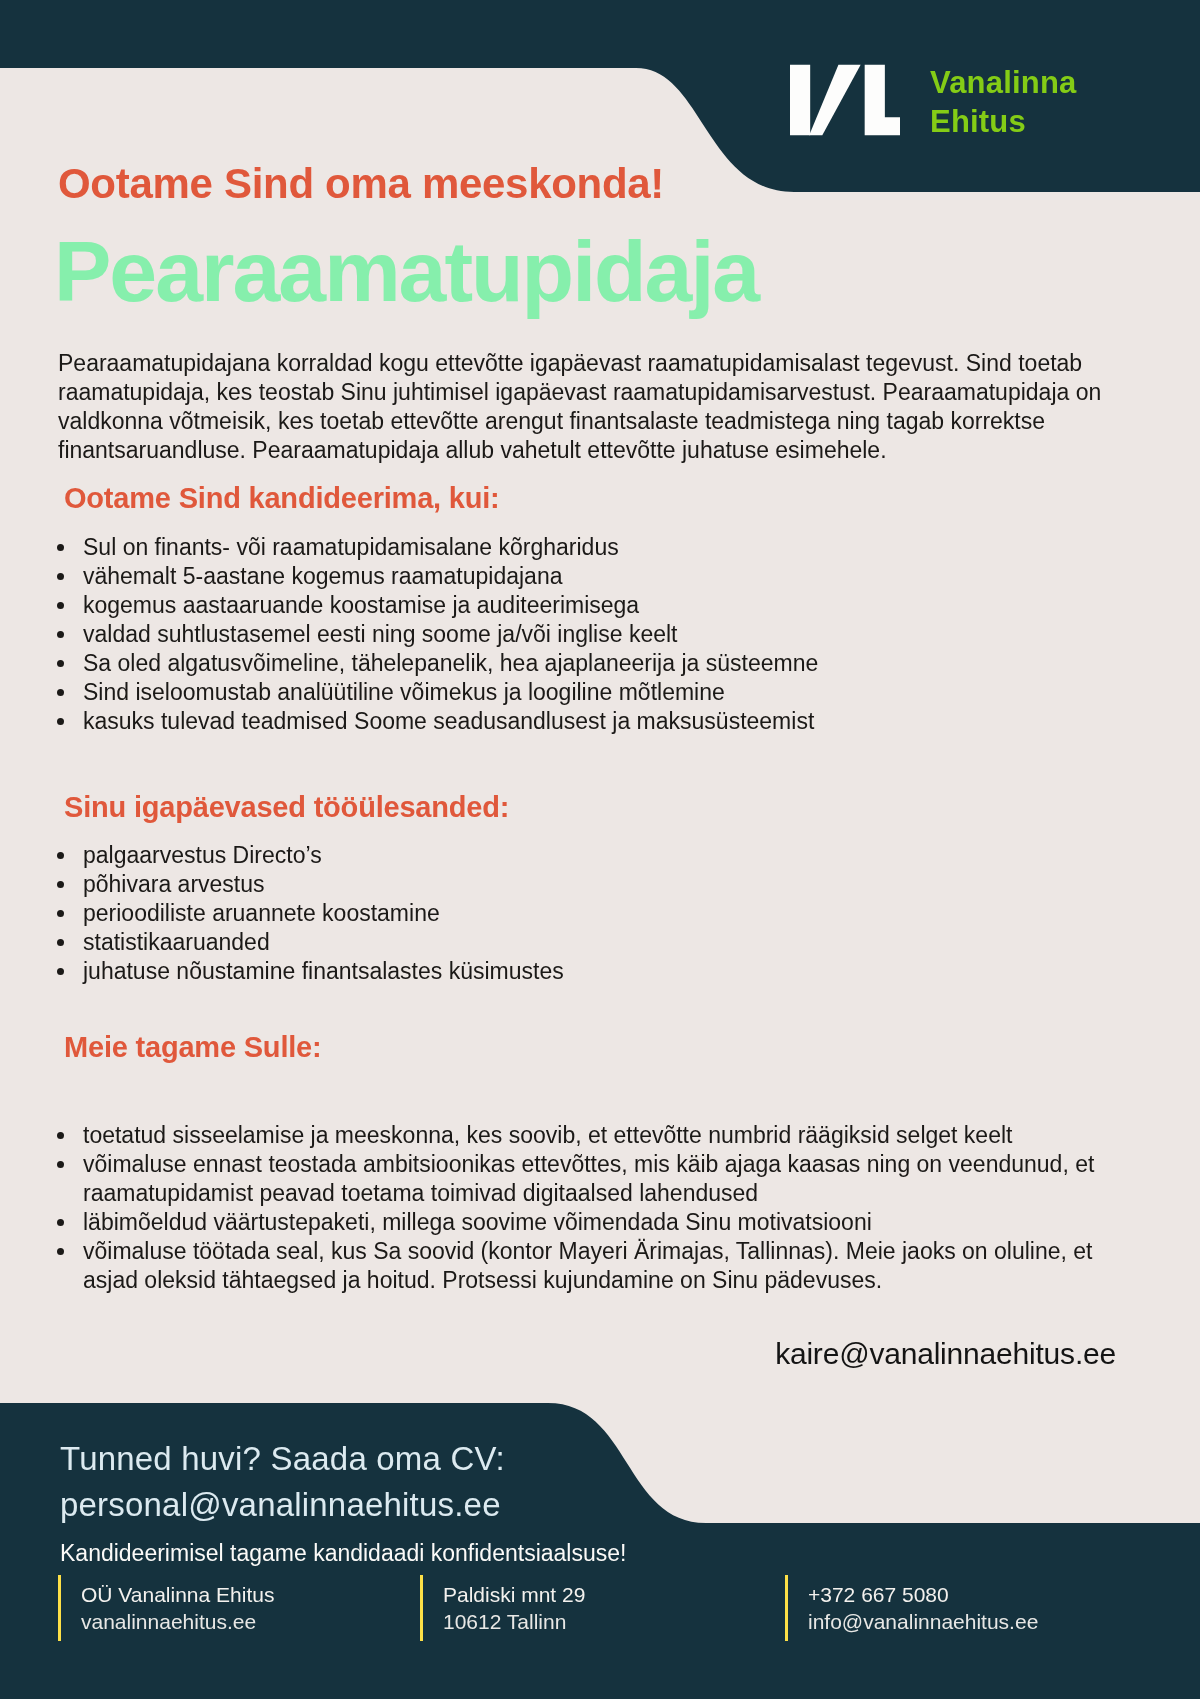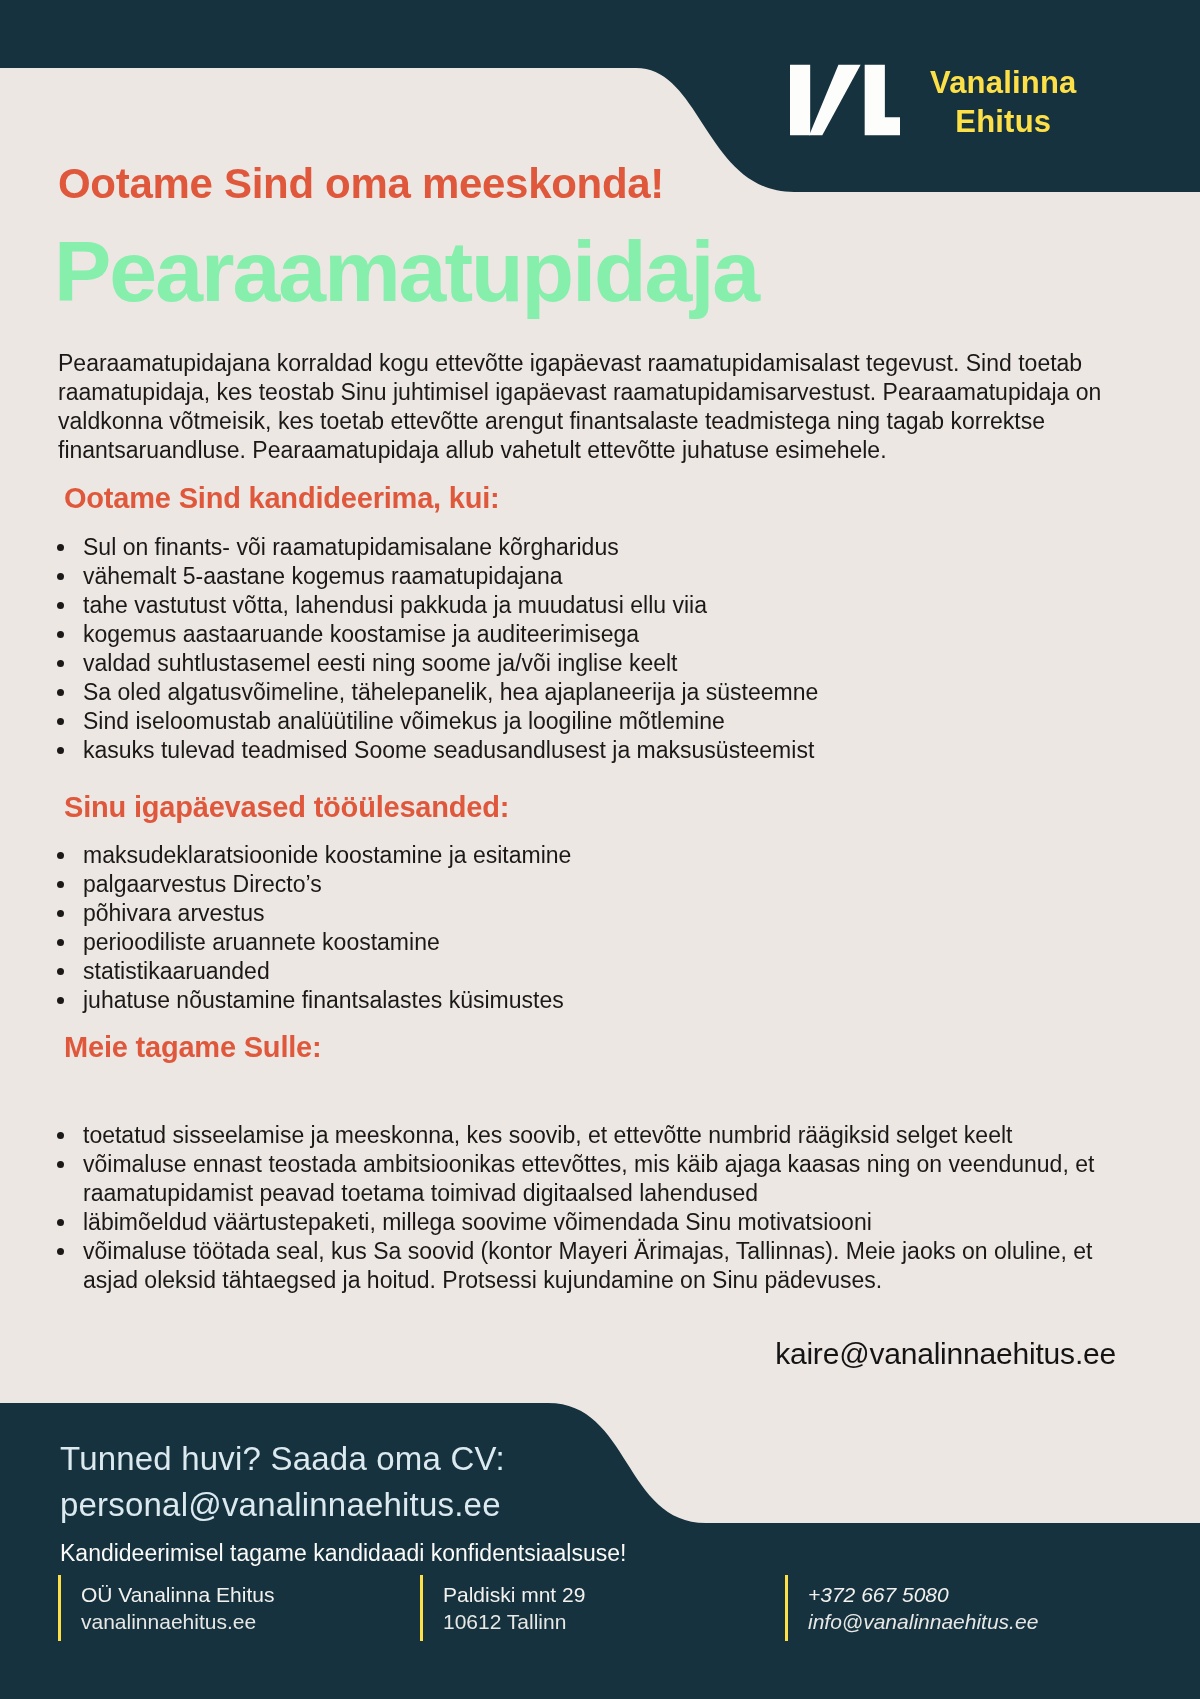--- a/index.html
+++ b/index.html
@@ -7,21 +7,21 @@
     width:1200px;height:1699px;position:relative;overflow:hidden;
     background:#15323E;
     font-family:"Liberation Sans",sans-serif;
     -webkit-font-smoothing:antialiased;
   }
   .bg-svg{position:absolute;left:0;top:0;width:1200px;height:1699px;}
 
   
   .brand{position:absolute;left:790px;top:62px;display:flex;align-items:flex-start;gap:30px;}
   .brand .mark{width:110px;height:76px;display:block;}
-  .brand .name{color:#fde047;font-size:31px;line-height:39px;font-weight:bold;letter-spacing:.2px;padding-top:1px;text-align:center;}
+  .brand .name{color:#84cc16;font-size:31px;line-height:39px;font-weight:bold;letter-spacing:.2px;padding-top:1px;}
 
   
   .kicker{position:absolute;left:58px;top:160px;color:#E0583B;font-size:42px;font-weight:bold;letter-spacing:-.3px;}
   .title{position:absolute;left:54px;top:222px;color:#86efac;font-size:86px;font-weight:bold;letter-spacing:-2px;}
   .intro{position:absolute;left:58px;top:349px;width:1078px;color:#1B1917;font-size:23px;line-height:29px;}
 
   
   .sec-heading{position:absolute;left:64px;color:#E0583B;font-size:29px;font-weight:bold;letter-spacing:-.2px;text-align:right;}
   .h-sec1{top:482px;} .h-sec2{top:791px;} .h-sec3{top:1031px;}
   ul.blist{position:absolute;left:52px;margin:0;padding:0;list-style:none;width:1080px;}
@@ -30,21 +30,21 @@
   ul.blist li::before{content:"";position:absolute;left:5px;top:11px;width:7px;height:7px;border-radius:50%;background:#1B1917;}
 
   
   .contact{position:absolute;right:84px;top:1332px;text-align:right;color:#141414;font-size:30px;line-height:44px;letter-spacing:-.2px;}
 
   
   .cv-line1{position:absolute;left:60px;top:1440px;color:#DCEAF0;font-size:33px;letter-spacing:.2px;}
   .cv-line2{position:absolute;left:60px;top:1486px;color:#DCEAF0;font-size:33px;letter-spacing:.2px;}
   .confidential{position:absolute;left:60px;top:1540px;color:#FBFAF8;font-size:23px;}
   .fcol{position:absolute;top:1575px;border-left:3px solid #fde047;padding:6px 0 6px 20px;color:#F3F1EE;font-size:21px;line-height:27px;}
-  .fcol.c1{left:58px;} .fcol.c2{left:420px;} .fcol.c3{left:785px;font-style:italic;}
+  .fcol.c1{left:58px;} .fcol.c2{left:420px;} .fcol.c3{left:785px;}
   .fcol .l2{opacity:.95;}
 </style>
 </head>
 <body>
 
 <svg class="bg-svg" viewBox="0 0 1200 1699" aria-hidden="true">
   <path d="M0,68 L636,68 C702,68 706,192 794,192 L1200,192 L1200,1523 L706,1523 C624,1523 630,1403 548,1403 L0,1403 Z" fill="#EDE7E4"></path>
 </svg>
 
 <div class="brand">
@@ -60,31 +60,29 @@
 </div>
 
 <div class="kicker">Ootame Sind oma meeskonda!</div>
 <div class="title">Pearaamatupidaja</div>
 <div class="intro">Pearaamatupidajana korraldad kogu ettevõtte igapäevast raamatupidamisalast tegevust. Sind toetab raamatupidaja, kes teostab Sinu juhtimisel igapäevast raamatupidamisarvestust. Pearaamatupidaja on valdkonna võtmeisik, kes toetab ettevõtte arengut finantsalaste teadmistega ning tagab korrektse finantsaruandluse. Pearaamatupidaja allub vahetult ettevõtte juhatuse esimehele.</div>
 
 <div class="sec-heading h-sec1">Ootame Sind kandideerima, kui:</div>
 <ul class="blist l-sec1">
   <li>Sul on finants- või raamatupidamisalane kõrgharidus</li>
   <li>vähemalt 5-aastane kogemus raamatupidajana</li>
-  <li>tahe vastutust võtta, lahendusi pakkuda ja muudatusi ellu viia</li>
   <li>kogemus aastaaruande koostamise ja auditeerimisega</li>
   <li>valdad suhtlustasemel eesti ning soome ja/või inglise keelt</li>
   <li>Sa oled algatusvõimeline, tähelepanelik, hea ajaplaneerija ja süsteemne</li>
   <li>Sind iseloomustab analüütiline võimekus ja loogiline mõtlemine</li>
   <li>kasuks tulevad teadmised Soome seadusandlusest ja maksusüsteemist</li>
 </ul>
 
 <div class="sec-heading h-sec2">Sinu igapäevased tööülesanded:</div>
 <ul class="blist l-sec2">
-  <li>maksudeklaratsioonide koostamine ja esitamine</li>
   <li>palgaarvestus Directo’s</li>
   <li>põhivara arvestus</li>
   <li>perioodiliste aruannete koostamine</li>
   <li>statistikaaruanded</li>
   <li>juhatuse nõustamine finantsalastes küsimustes</li>
 </ul>
 
 <div class="sec-heading h-sec3">Meie tagame Sulle:</div>
 <ul class="blist l-sec3">
   <li>toetatud sisseelamise ja meeskonna, kes soovib, et ettevõtte numbrid räägiksid selget keelt</li>

